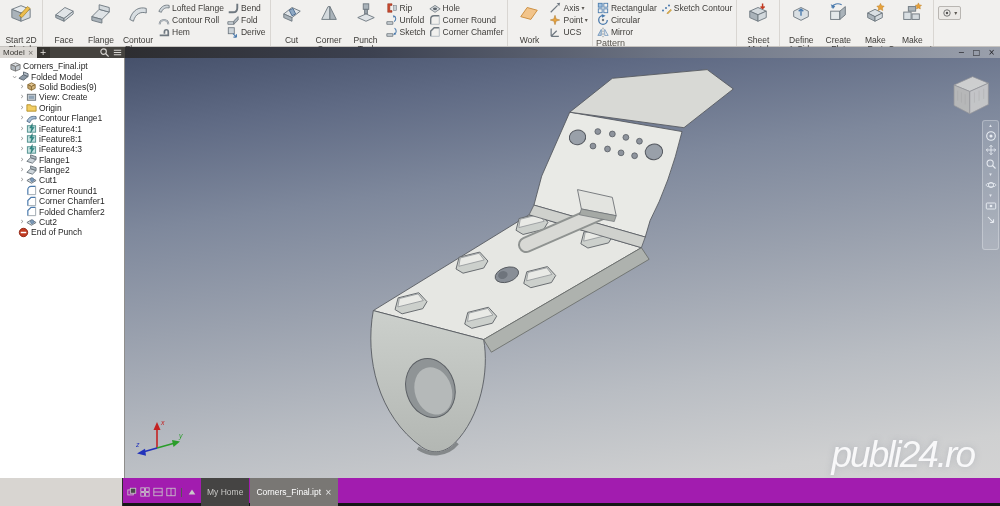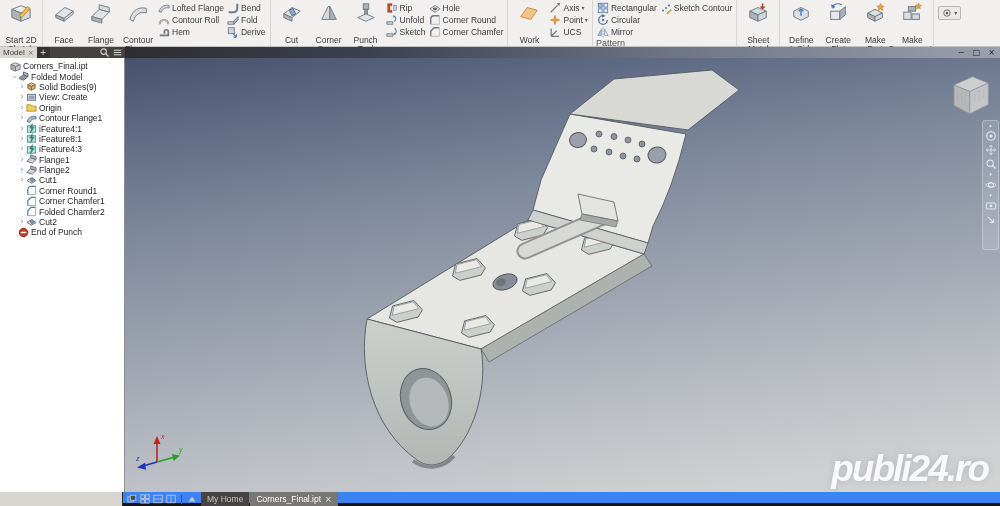--- a/index.html
+++ b/index.html
@@ -43,24 +43,24 @@
   .ticon{width:11px;height:11px;margin-right:2px;flex:none}
   .tlabel{white-space:nowrap;font-size:8.5px;color:#1f1f1f}
 
   .viewport{flex:1;position:relative;overflow:hidden;background:linear-gradient(172deg,#46516b 0%,#5f6a84 14%,#7e889c 32%,#9aa1ae 52%,#b9bdc3 74%,#cfd0d1 92%,#d3d3d3 100%)}
   .partsvg{position:absolute;left:0;top:0;width:100%;height:100%}
   .cube{position:absolute;right:7px;top:14px;width:52px;height:52px;cursor:pointer}
   .navbar{position:absolute;right:1px;top:62px;width:17px;height:130px;background:rgba(226,231,240,.18);border:1px solid rgba(255,255,255,.28);border-radius:3px;display:flex;flex-direction:column;align-items:center;padding:2px 0;gap:2px}
   .nvic{width:12px;height:12px;cursor:pointer}
   .nvcaret{color:#e3e7ee;font-size:5px;line-height:1;font-family:"DejaVu Sans",sans-serif}
   .triad{position:absolute;left:10px;bottom:20px;width:50px;height:42px}
-  .watermark{position:absolute;right:12px;bottom:2px;font-style:italic;font-weight:700;font-size:37px;letter-spacing:-2px;color:rgba(252,252,253,.93);text-shadow:0 0 6px rgba(130,136,148,.35);pointer-events:none}
+  .watermark{position:absolute;right:26px;bottom:2px;font-style:italic;font-weight:400;font-size:37px;letter-spacing:-2px;color:rgba(252,252,253,.93);text-shadow:0 0 6px rgba(130,136,148,.35);pointer-events:none}
 
   
-  .bottombar{height:14px;display:flex;align-items:stretch;background:#3b82f6;flex:none;box-shadow:inset 0 -3px 0 #161616}
+  .bottombar{height:28px;display:flex;align-items:stretch;background:#a21caf;flex:none;box-shadow:inset 0 -3px 0 #161616}
   .bb-left{width:123px;background:#d8d5d1;border-right:1px solid #2e2d2c;flex:none}
   .bb-icons{display:flex;align-items:center;gap:3px;padding:0 4px}
   .bbic{width:10px;height:10px;cursor:pointer}
   .bb-sep{width:1px;height:9px;background:#565554;margin:0 2px}
   .dtab{display:flex;align-items:center;padding:0 6px;font-size:8.5px;color:#c9c8c6;background:#454443;margin-right:1px;cursor:pointer;white-space:nowrap}
   .dtab.active{background:#797774;color:#fff}
   .dtab .x{margin-left:4px;font-size:8px;color:#e8e8e8;font-family:"DejaVu Sans",sans-serif}
 </style>
 </head>
 <body>

